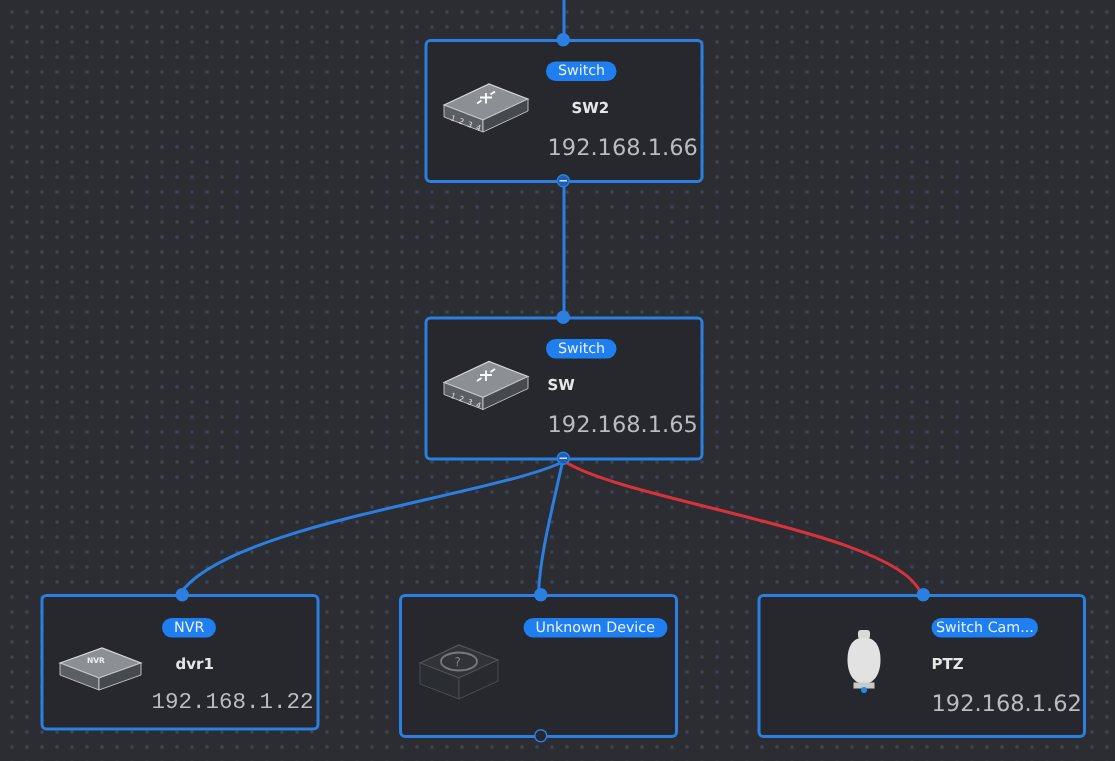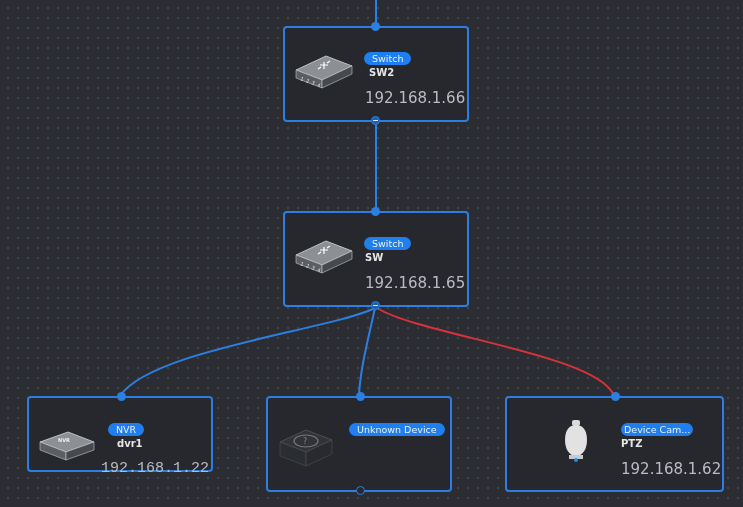--- a/index.html
+++ b/index.html
@@ -14,21 +14,21 @@
   #links { position:absolute; left:0; top:0; width:743px; height:507px; }
   .node {
     position:absolute; box-sizing:border-box;
     border:2px solid #2b7fe0; border-radius:4px;
     background:#26282d;
   }
   .badge {
     position:absolute; height:13px; line-height:13px;
     background:#1f7ef0; color:#e8f1ff; font-size:9.5px;
     border-radius:7px; padding:0 8px; white-space:nowrap;
-    overflow:hidden; text-overflow:ellipsis;margin-top:11px;
+    overflow:hidden; text-overflow:ellipsis;
   }
   .name { position:absolute; color:#e6e6e6; font-size:10px; font-weight:bold; }
   .ip { position:absolute; color:#b9bcc2; font-size:15px; }
   .icon { position:absolute; }
   .port {
     position:absolute; width:9px; height:9px; border-radius:50%;
     background:#2b7fe0; box-sizing:border-box;
   }
   .port.collapse { border:1.5px solid #2b7fe0; background:#1f5fb0; }
   .port.collapse::after {
@@ -50,41 +50,41 @@
 <div class="node" style="left:283px;top:26px;width:186px;height:96px;">
   <div class="port" style="left:86px;top:-6px;"></div>
   <svg class="icon" style="left:7px;top:22px;" width="64" height="40" viewBox="0 0 64 40">
     <polygon points="4,20 34,6 60,16 30,30" fill="#8c8f94" stroke="#d6d8db" stroke-width="0.8"></polygon>
     <polygon points="4,20 30,30 30,38 4,28" fill="#5b5e63" stroke="#c8cacd" stroke-width="0.6"></polygon>
     <polygon points="30,30 60,16 60,24 30,38" fill="#46494e" stroke="#c8cacd" stroke-width="0.6"></polygon>
     <path d="M28,15 l8,0 M32,12 l0,7 M35,13 l3,-2 M29,17 l-3,2" stroke="#fff" stroke-width="1.2"></path>
     <text x="8" y="30" font-size="5" fill="#e0e0e0" font-family="DejaVu Sans Mono, monospace" transform="rotate(20 8 30)">1 2 3 4</text>
   </svg>
   <div class="badge" style="left:79px;top:13px;">Switch</div>
-  <div class="name" style="left:84px;top:39px;">SW2</div>
+  <div class="name" style="left:96px;top:39px;">SW2</div>
   <div class="ip" style="left:80px;top:61px;">192.168.1.66</div>
   <div class="port collapse" style="left:86px;top:88px;"></div>
 </div>
 
 <div class="node" style="left:283px;top:211px;width:186px;height:96px;">
   <div class="port" style="left:86px;top:-6px;"></div>
   <svg class="icon" style="left:7px;top:22px;" width="64" height="40" viewBox="0 0 64 40">
     <polygon points="4,20 34,6 60,16 30,30" fill="#8c8f94" stroke="#d6d8db" stroke-width="0.8"></polygon>
     <polygon points="4,20 30,30 30,38 4,28" fill="#5b5e63" stroke="#c8cacd" stroke-width="0.6"></polygon>
     <polygon points="30,30 60,16 60,24 30,38" fill="#46494e" stroke="#c8cacd" stroke-width="0.6"></polygon>
     <path d="M28,15 l8,0 M32,12 l0,7 M35,13 l3,-2 M29,17 l-3,2" stroke="#fff" stroke-width="1.2"></path>
     <text x="8" y="30" font-size="5" fill="#e0e0e0" font-family="DejaVu Sans Mono, monospace" transform="rotate(20 8 30)">1 2 3 4</text>
   </svg>
   <div class="badge" style="left:79px;top:13px;">Switch</div>
   <div class="name" style="left:80px;top:39px;">SW</div>
   <div class="ip" style="left:80px;top:61px;">192.168.1.65</div>
   <div class="port collapse" style="left:86px;top:88px;"></div>
 </div>
 
-<div class="node" style="left:27px;top:396px;width:186px;height:76px;">
+<div class="node" style="left:27px;top:396px;width:186px;height:91px;">
   <div class="port" style="left:88px;top:-6px;"></div>
   <svg class="icon" style="left:7px;top:28px;" width="64" height="38" viewBox="0 0 64 38">
     <polygon points="4,16 32,6 58,16 30,26" fill="#8c8f94" stroke="#d6d8db" stroke-width="0.8"></polygon>
     <polygon points="4,16 30,26 30,34 4,24" fill="#5b5e63" stroke="#c8cacd" stroke-width="0.6"></polygon>
     <polygon points="30,26 58,16 58,24 30,34" fill="#46494e" stroke="#c8cacd" stroke-width="0.6"></polygon>
     <text x="22" y="16" font-size="5" fill="#f0f0f0" font-family="DejaVu Sans, sans-serif" font-weight="bold">NVR</text>
   </svg>
   <div class="badge" style="left:79px;top:14px;">NVR</div>
   <div class="name" style="left:88px;top:40px;">dvr1</div>
   <div class="ip" style="left:72px;top:62px;font-family:Liberation Mono, monospace;">192.168.1.22</div>
@@ -104,16 +104,16 @@
 </div>
 
 <div class="node" style="left:505px;top:396px;width:219px;height:96px;">
   <div class="port" style="left:104px;top:-6px;"></div>
   <svg class="icon" style="left:52px;top:20px;" width="34" height="50" viewBox="0 0 34 50">
     <rect x="13" y="2" width="8" height="6" rx="2" fill="#d9d9d9"></rect>
     <path d="M6,22 C6,10 12,7 17,7 C22,7 28,10 28,22 C28,32 23,38 17,38 C11,38 6,32 6,22 Z" fill="#e2e2e2"></path>
     <rect x="10" y="37" width="14" height="4" fill="#c9c9c9"></rect>
     <circle cx="17" cy="42" r="2" fill="#1e8ce8"></circle>
   </svg>
-  <div class="badge" style="left:114px;top:14px;max-width:78px;padding:0 3px;">Device Cam...</div>
+  <div class="badge" style="left:114px;top:14px;max-width:78px;padding:0 3px;">Switch Cam...</div>
   <div class="name" style="left:114px;top:40px;">PTZ</div>
   <div class="ip" style="left:114px;top:62px;">192.168.1.62</div>
 </div>
 
 </body></html>

